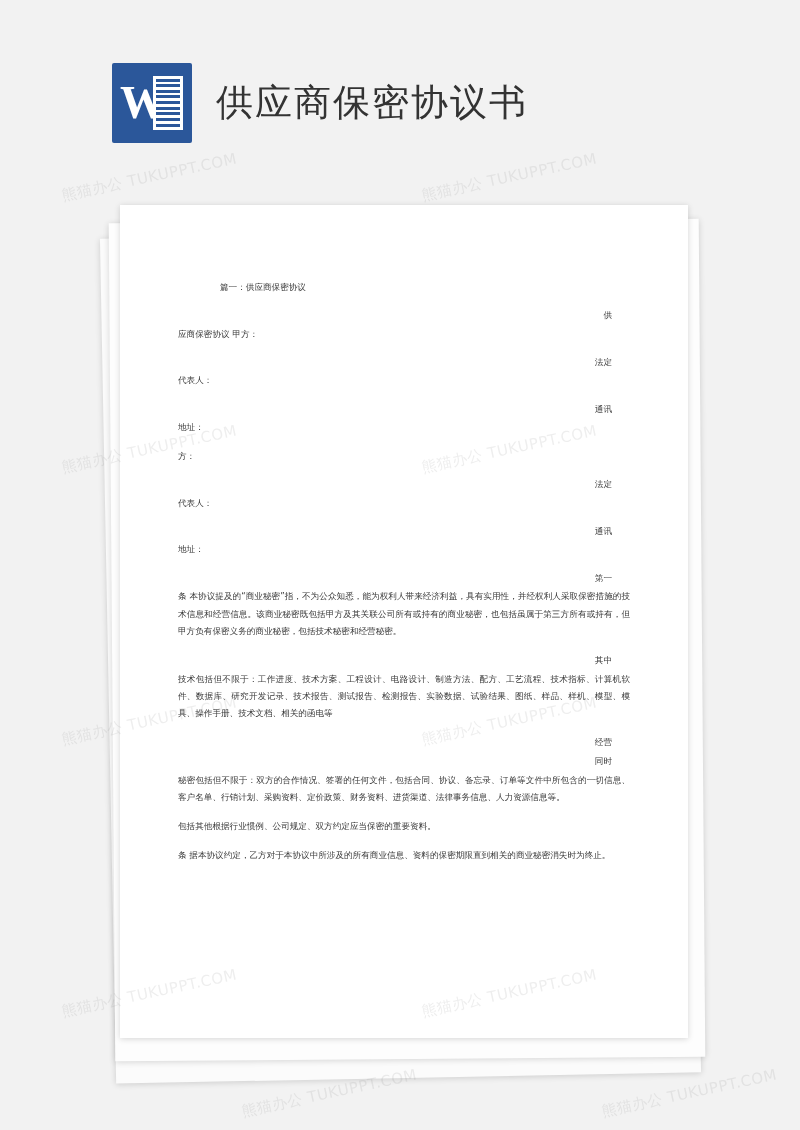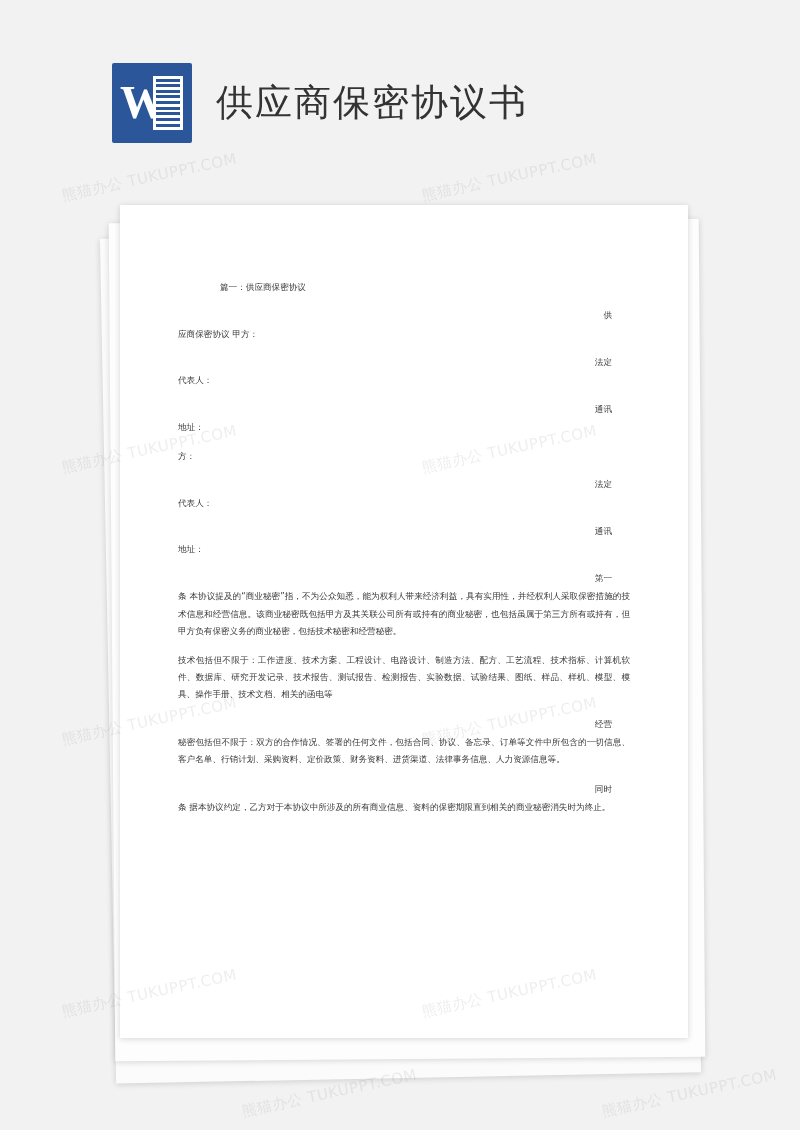--- a/index.html
+++ b/index.html
@@ -194,24 +194,26 @@
         <p class="p flow">代表人：</p>
         <p class="p right">通讯</p>
         <p class="p flow">地址：</p>
         <p class="p flow">方：</p>
         <p class="p right">法定</p>
         <p class="p flow">代表人：</p>
         <p class="p right">通讯</p>
         <p class="p flow">地址：</p>
         <p class="p right">第一</p>
         <p class="p block">条  本协议提及的“商业秘密”指，不为公众知悉，能为权利人带来经济利益，具有实用性，并经权利人采取保密措施的技术信息和经营信息。该商业秘密既包括甲方及其关联公司所有或持有的商业秘密，也包括虽属于第三方所有或持有，但甲方负有保密义务的商业秘密，包括技术秘密和经营秘密。</p>
+        <p class="p right">其中</p>
         <p class="p block">技术包括但不限于：工作进度、技术方案、工程设计、电路设计、制造方法、配方、工艺流程、技术指标、计算机软件、数据库、研究开发记录、技术报告、测试报告、检测报告、实验数据、试验结果、图纸、样品、样机、模型、模具、操作手册、技术文档、相关的函电等</p>
         <p class="p right">经营</p>
+        <p class="p right">同时</p>
         <p class="p block">秘密包括但不限于：双方的合作情况、签署的任何文件，包括合同、协议、备忘录、订单等文件中所包含的一切信息、客户名单、行销计划、采购资料、定价政策、财务资料、进货渠道、法律事务信息、人力资源信息等。</p>
-        <p class="p right">同时</p>
+        <p class="p block">包括其他根据行业惯例、公司规定、双方约定应当保密的重要资料。</p>
         <p class="p block">条  据本协议约定，乙方对于本协议中所涉及的所有商业信息、资料的保密期限直到相关的商业秘密消失时为终止。</p>
       </div>
   </div>
 </div>
 
 <div id="watermark-layer">
     <div class="wm" style="left: 60px; top: 168px;">熊猫办公 TUKUPPT.COM</div>
     <div class="wm" style="left: 420px; top: 168px;">熊猫办公 TUKUPPT.COM</div>
     <div class="wm" style="left: 60px; top: 440px;">熊猫办公 TUKUPPT.COM</div>
     <div class="wm" style="left: 420px; top: 440px;">熊猫办公 TUKUPPT.COM</div>

